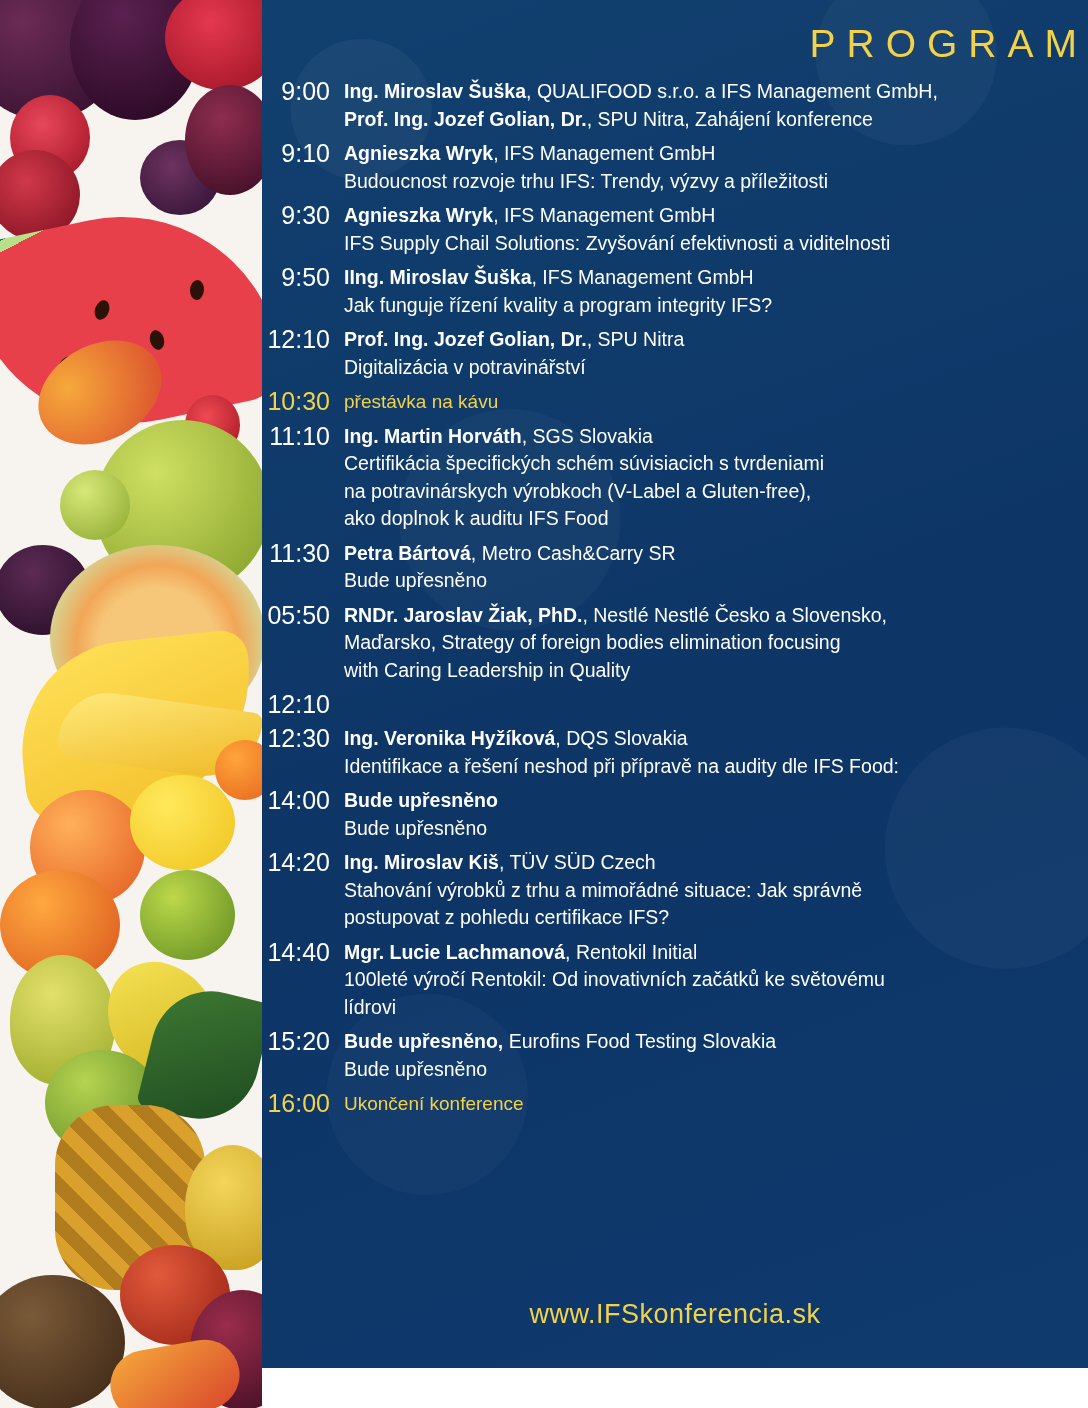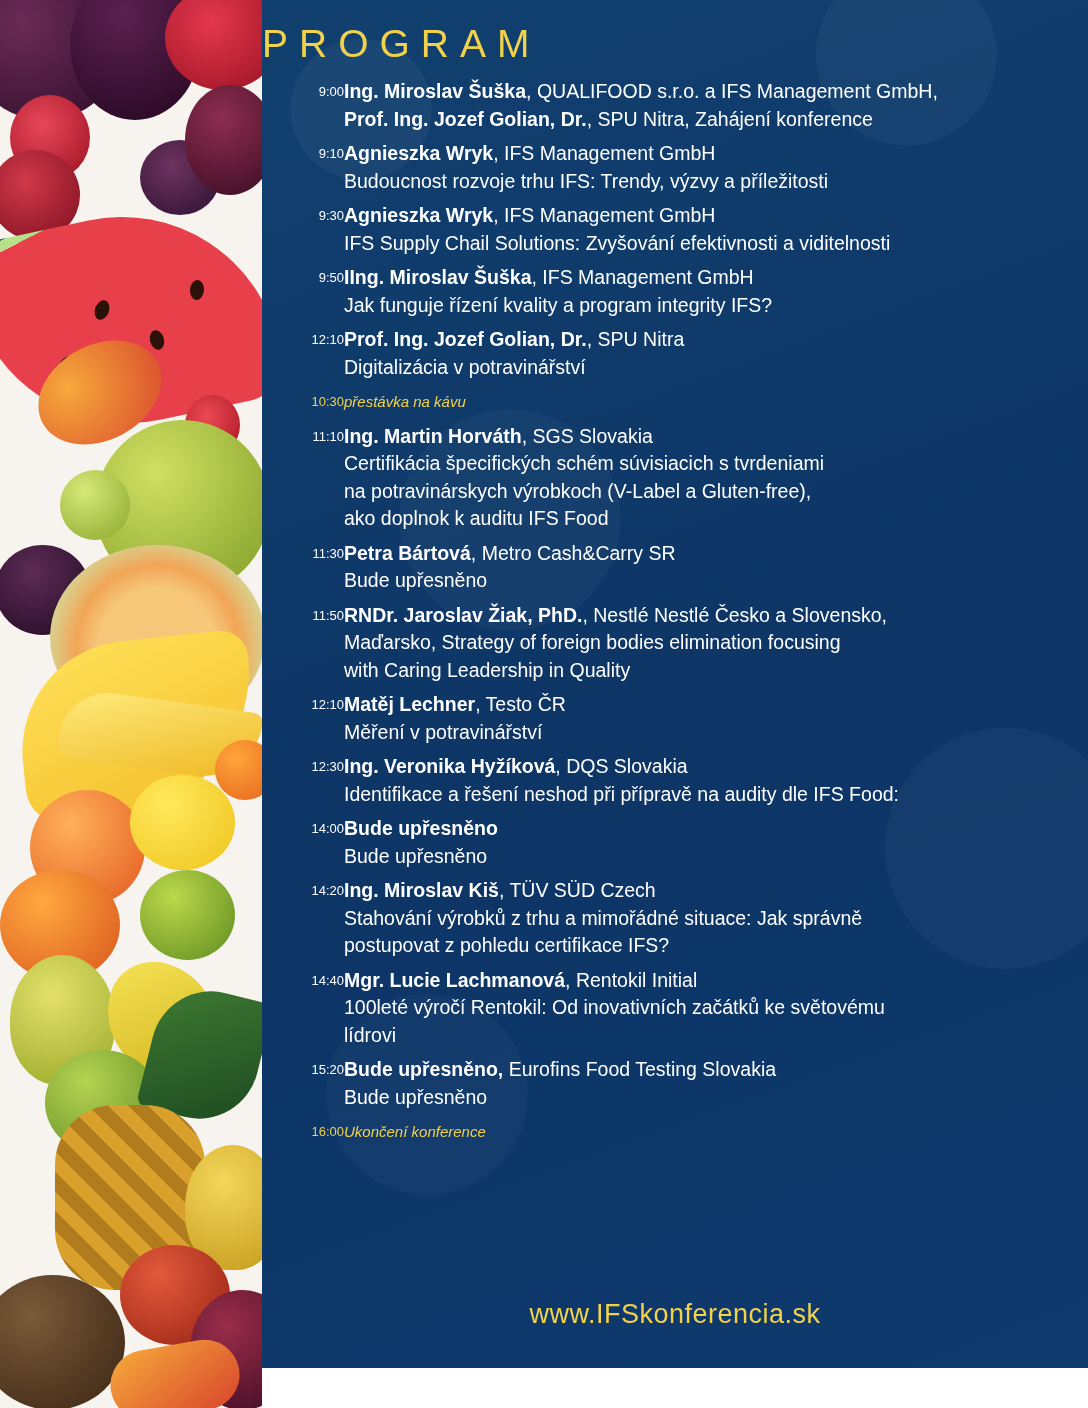--- a/index.html
+++ b/index.html
@@ -55,42 +55,43 @@
   .panel-bottom-strip {
     position: absolute;
     left: 262px;
     top: 1368px;
     width: 826px;
     height: 40px;
     background: #ffffff;
   }
 
   .program-title {
-    text-align: left;
+    text-align: right;
     color: #f2d24b;
     font-size: 39px;
     letter-spacing: 11px;
     font-weight: 400;
     margin: 22px 0 12px 0;
     font-family: "Liberation Sans", sans-serif;
   }
 
   .schedule {
     padding: 0 26px 0 0;
   }
   .row {
     display: flex;
     align-items: flex-start;
     margin-bottom: 7px;
   }
   .time {
     width: 82px;
     min-width: 82px;
     text-align: right;
-    font-size: 13px;
+    padding-right: 14px;
+    font-size: 25px;
     line-height: 27px;
     color: #ffffff;
     font-weight: 400;
     box-sizing: border-box;
   }
   .time.accent {
     color: #f2d24b;
   }
   .entry {
     font-size: 19.5px;
@@ -101,22 +102,21 @@
   }
   .entry .ln {
     display: block;
     white-space: nowrap;
   }
   .entry b {
     font-weight: 700;
   }
   .entry.break-text {
     color: #f2d24b;
-    font-style: italic;
-    font-size: 15px;
+    font-size: 19px;
   }
 
   .website {
     position: absolute;
     left: 0;
     right: 0;
     bottom: 38px;
     text-align: center;
     color: #f2d24b;
     font-size: 27px;
@@ -229,33 +229,29 @@
         </div>
       </div>
       <div class="row">
         <div class="time">11:30</div>
         <div class="entry">
           <span class="ln"><b>Petra Bártová</b><span>, Metro Cash&amp;Carry SR</span></span>
           <span class="ln"><span>Bude upřesněno</span></span>
         </div>
       </div>
       <div class="row">
-        <div class="time">11:50</div>
+        <div class="time">05:50</div>
         <div class="entry">
           <span class="ln"><b>RNDr. Jaroslav Žiak, PhD.</b><span>, Nestlé Nestlé Česko a Slovensko,</span></span>
           <span class="ln"><span>Maďarsko, Strategy of foreign bodies elimination focusing</span></span>
           <span class="ln"><span>with Caring Leadership in Quality</span></span>
         </div>
       </div>
       <div class="row">
         <div class="time">12:10</div>
-        <div class="entry">
-          <span class="ln"><b>Matěj Lechner</b><span>, Testo ČR</span></span>
-          <span class="ln"><span>Měření v potravinářství</span></span>
-        </div>
       </div>
       <div class="row">
         <div class="time">12:30</div>
         <div class="entry">
           <span class="ln"><b>Ing. Veronika Hyžíková</b><span>, DQS Slovakia</span></span>
           <span class="ln"><span>Identifikace a řešení neshod při přípravě na audity dle IFS Food:</span></span>
         </div>
       </div>
       <div class="row">
         <div class="time">14:00</div>

